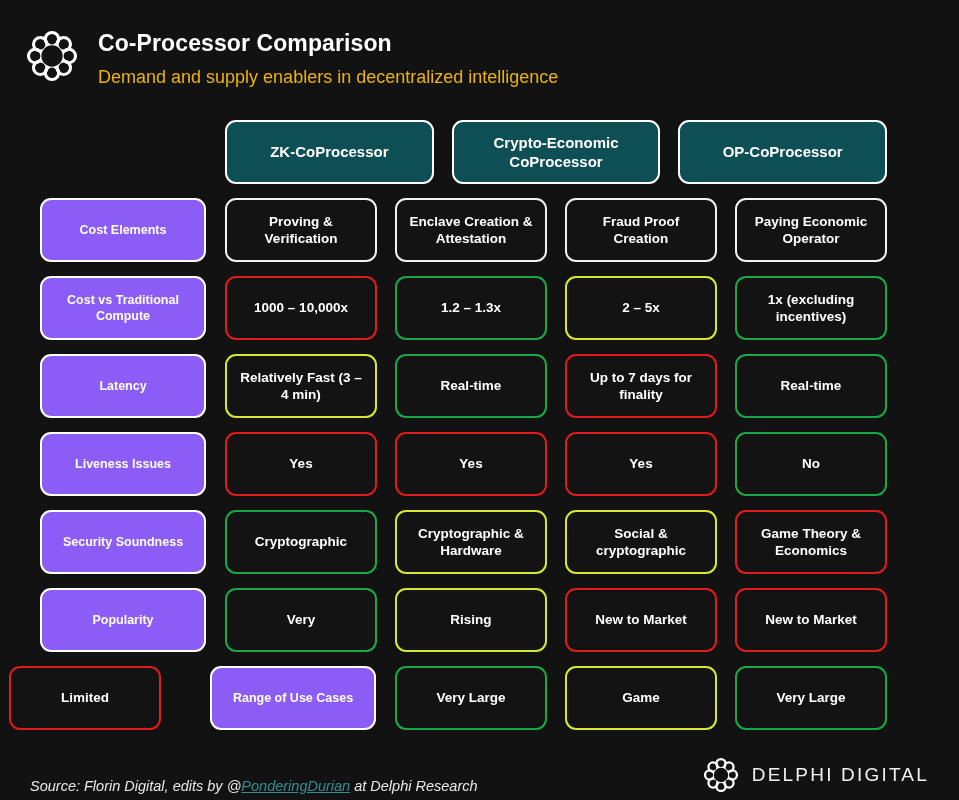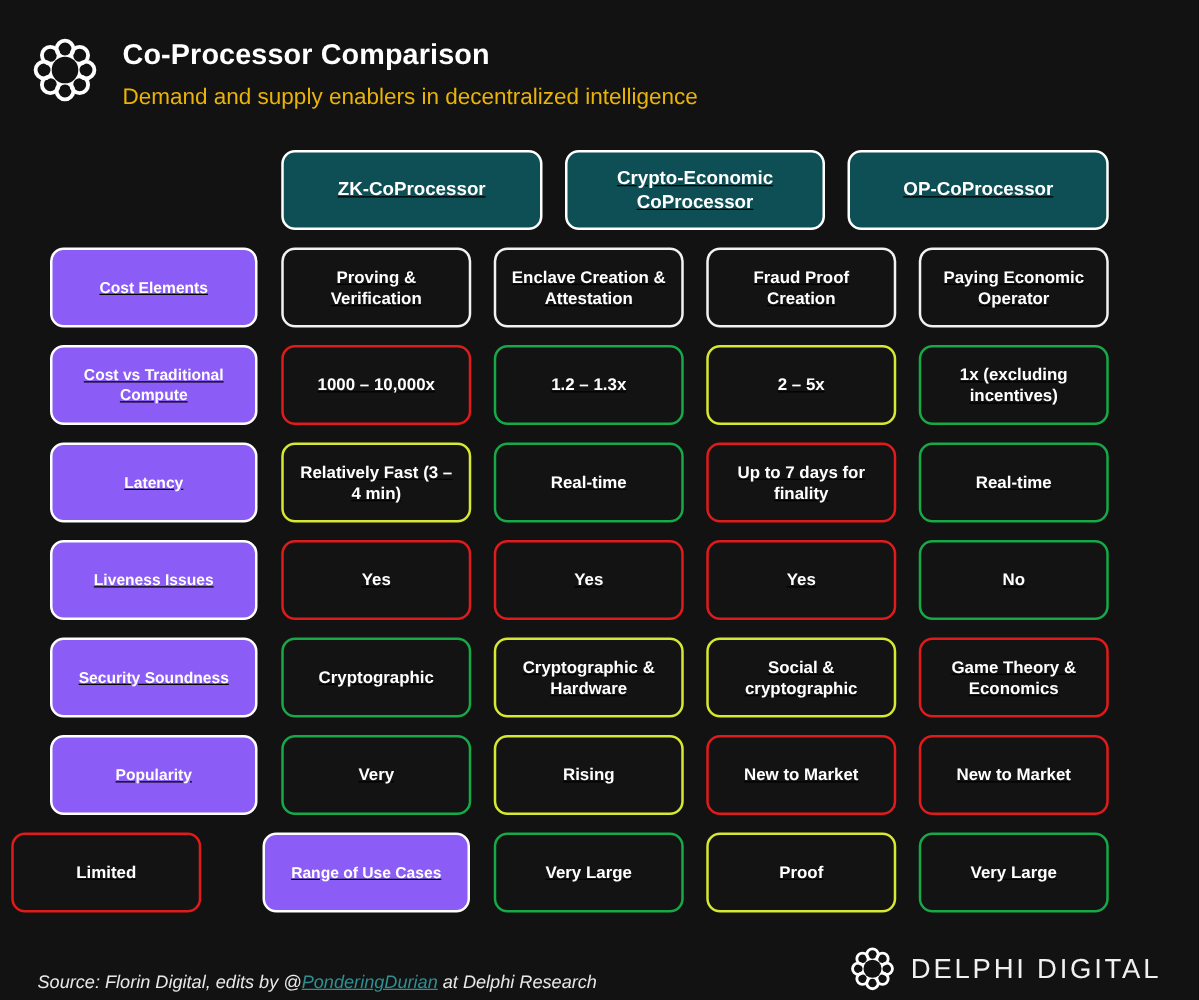--- a/index.html
+++ b/index.html
@@ -51,21 +51,20 @@
     margin-top: 9px;
     line-height: 1.2;
   }
 
   
   .grid {
     position: absolute;
     top: 113px;
     left: 0;
     width: 896px;
-    text-decoration: underline;
   }
   .row {
     display: flex;
     align-items: stretch;
     height: 78px;
   }
   .row.header-row { height: 78px; }
 
   .cell {
     display: flex;
@@ -144,21 +143,21 @@
   }
   .delphi {
     display: flex;
     align-items: center;
     gap: 12px;
     padding-right: 8px;
   }
   .delphi-mark { width: 38px; height: 38px; }
   .delphi-mark svg { display: block; width: 100%; height: 100%; }
   .delphi-word {
-    font-size: 22px;
+    font-size: 19px;
     letter-spacing: 2.2px;
     color: #f0f0f0;
     font-weight: normal;
   }
 </style>
 </head>
 <body>
 
 <div id="infographic">
 
@@ -238,21 +237,21 @@
       <div class="cell data b-green">Very</div>
       <div class="cell data b-yellow">Rising</div>
       <div class="cell data b-red">New to Market</div>
       <div class="cell data b-red">New to Market</div>
     </div>
 
     <div class="row">
       <div class="cell data b-red">Limited</div>
       <div class="cell label">Range of Use Cases</div>
       <div class="cell data b-green">Very Large</div>
-      <div class="cell data b-yellow">Proof</div>
+      <div class="cell data b-yellow">Game</div>
       <div class="cell data b-green">Very Large</div>
     </div>
 
   </div>
 
   <div class="footer">
     <div class="source"><span>Source: Florin Digital, edits by @</span><a class="handle" href="#">PonderingDurian</a><span> at Delphi Research</span></div>
 
     <div class="delphi">
       <div class="delphi-mark">

